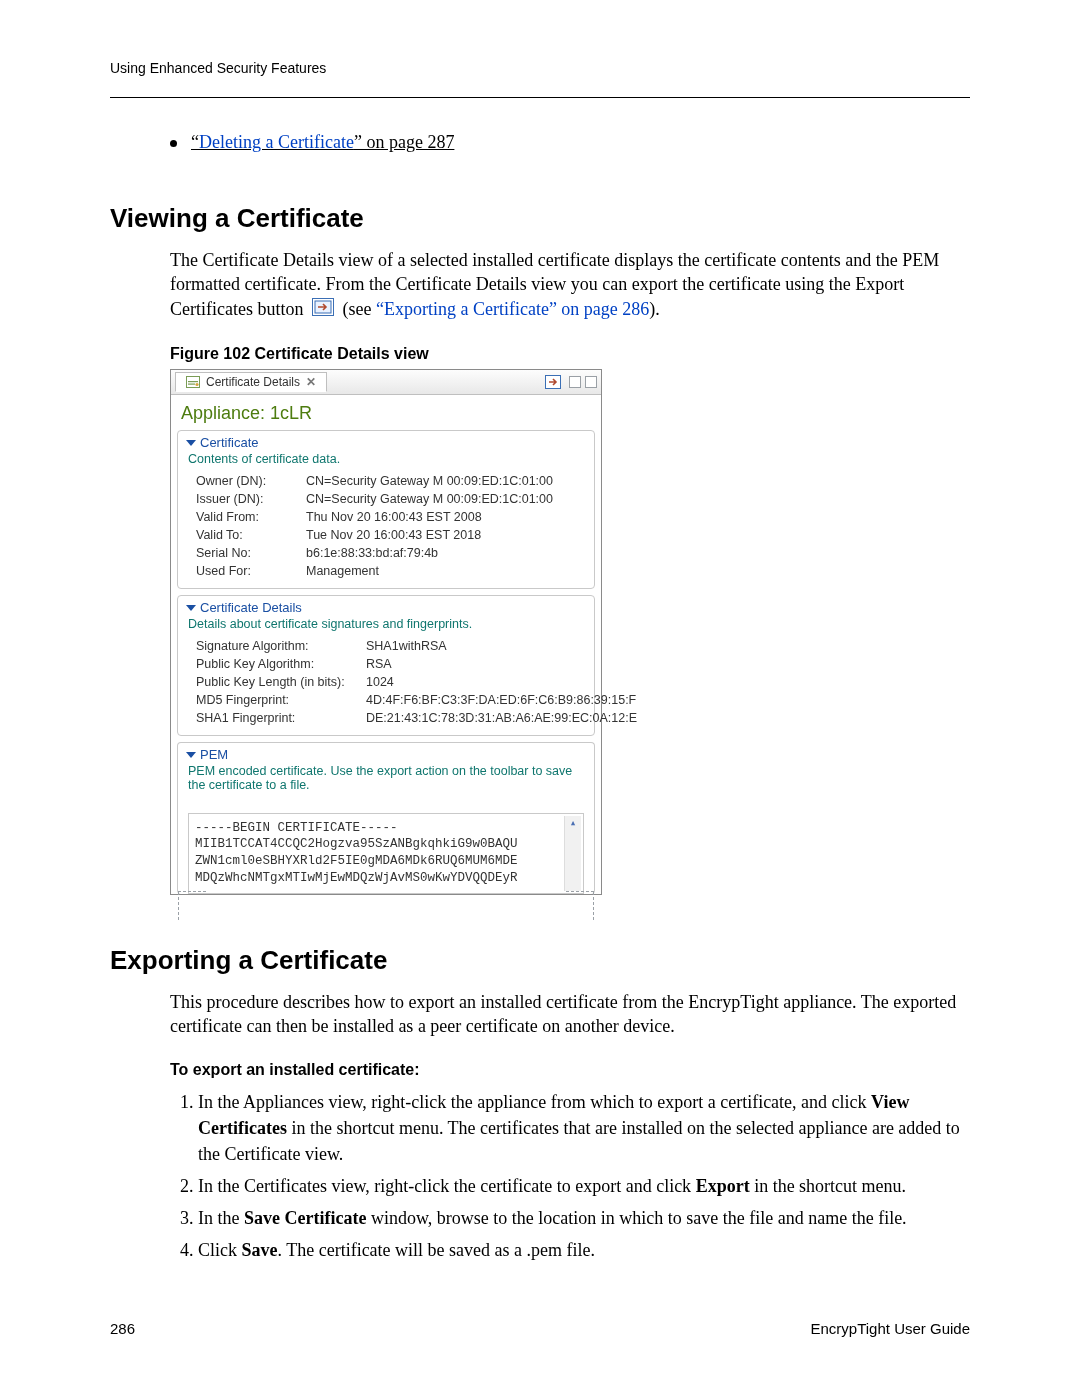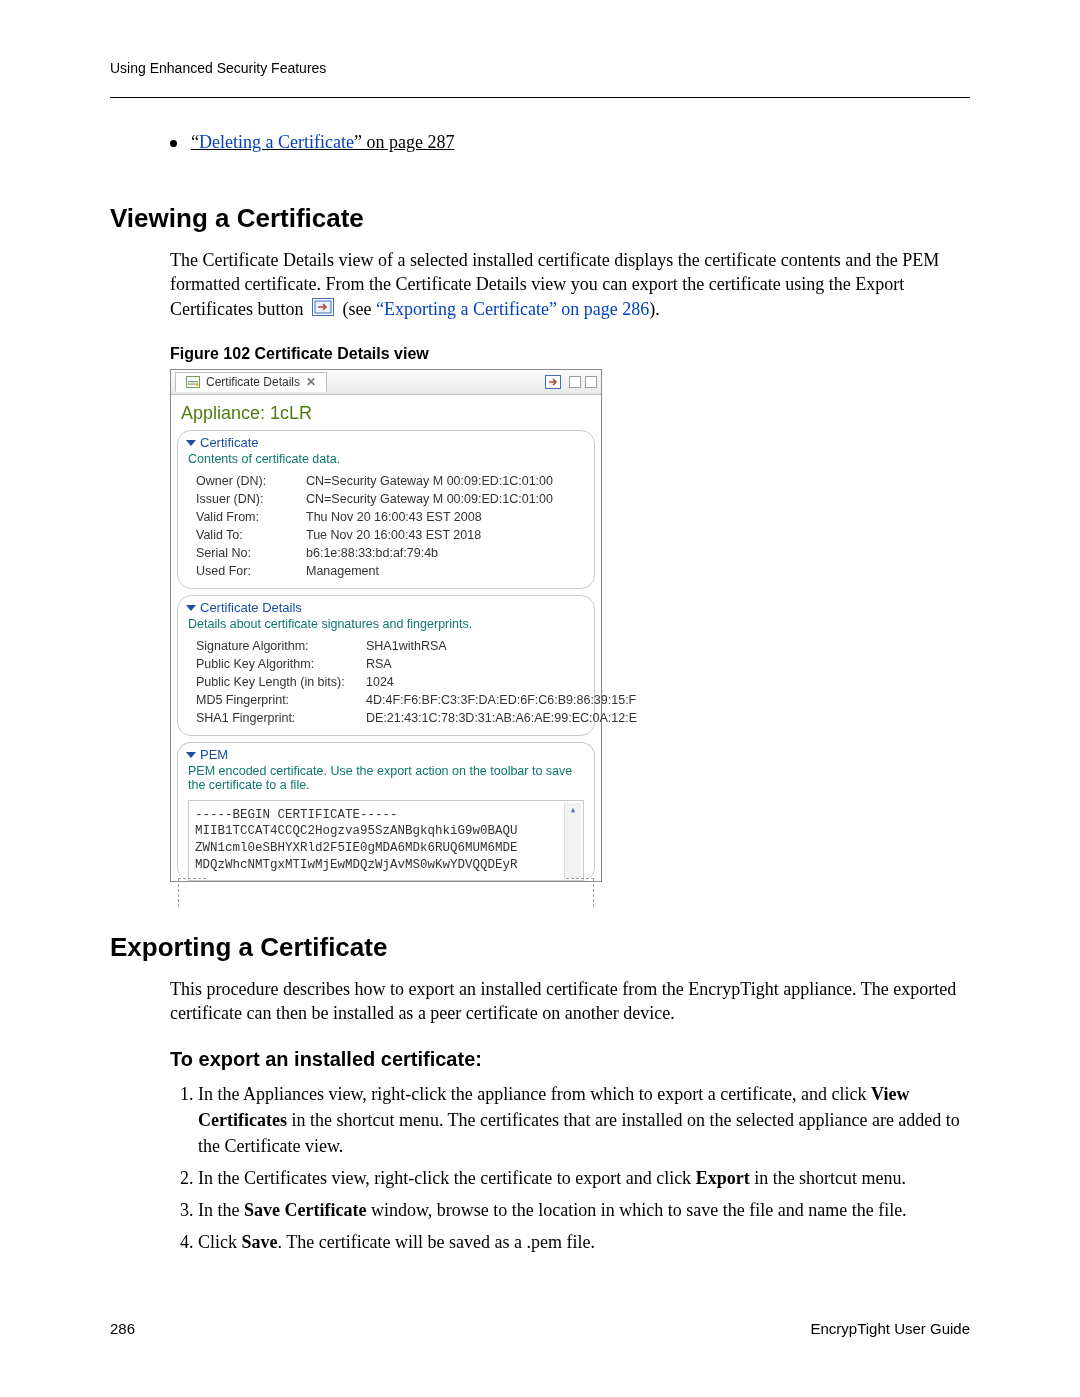--- a/index.html
+++ b/index.html
@@ -99,21 +99,21 @@
   .win-ctl { display:flex; gap:4px; }
   .win-ctl span { width:10px;height:10px; border:1px solid #9aa0a6; background:#fff; }
   .appliance {
     padding: 8px 10px 6px 10px;
     color:#4d7c0f;
     font-size:18px;
   }
   .panel {
     margin: 0 6px 6px 6px;
     border:1px solid #c9c9c9;
-    border-radius:14px;
+    border-radius:4px;
     background:#fff;
     padding: 4px 8px 10px 8px;
     position: relative;
   }
   .panel-title {
     color:#1a4fa3;
     font-size:13px;
     font-weight: normal;
     padding-bottom:2px;
   }
@@ -123,21 +123,21 @@
     border-left:5px solid transparent;
     border-right:5px solid transparent;
     border-top:6px solid #1a4fa3;
     margin-right:4px;
     vertical-align:middle;
   }
   .panel-desc { color:#0f766e; margin: 0 0 8px 2px; font-size:12.5px; }
   .kv { display:grid; grid-template-columns: 110px 1fr; row-gap:4px; margin-left:10px; font-size:12.5px; }
   .kv.wide { grid-template-columns: 170px 1fr; }
   .pem-box {
-    margin: 8px 2px 0 2px;
+    margin: 21px 2px 0 2px;
     border:1px solid #c9c9c9;
     background:#fff;
     padding: 6px 6px;
     font-family: "Courier New", monospace;
     font-size: 12.5px;
     line-height:1.35;
     white-space: pre;
     overflow: hidden;
     position: relative;
   }
@@ -150,21 +150,21 @@
   }
   .pem-scrollbar .up {
     position:absolute; top:0; left:0; right:0; height:16px;
     display:flex; align-items:center; justify-content:center;
     color:#4a6fb3;
     font-size:11px;
   }
   .sub-bold {
     font-family: Arial, Helvetica, sans-serif;
     font-weight: bold;
-    font-size: 20px;
+    font-size: 16px;
     margin: 22px 0 10px 60px;
   }
   ol.steps {
     margin: 0 0 12px 62px;
     padding: 0 0 0 26px;
     font-size: 18px;
     line-height:1.45;
   }
   ol.steps li { margin-bottom: 6px; }
   .bold-inline { font-weight: bold; font-family: "Times New Roman", Times, serif; }

